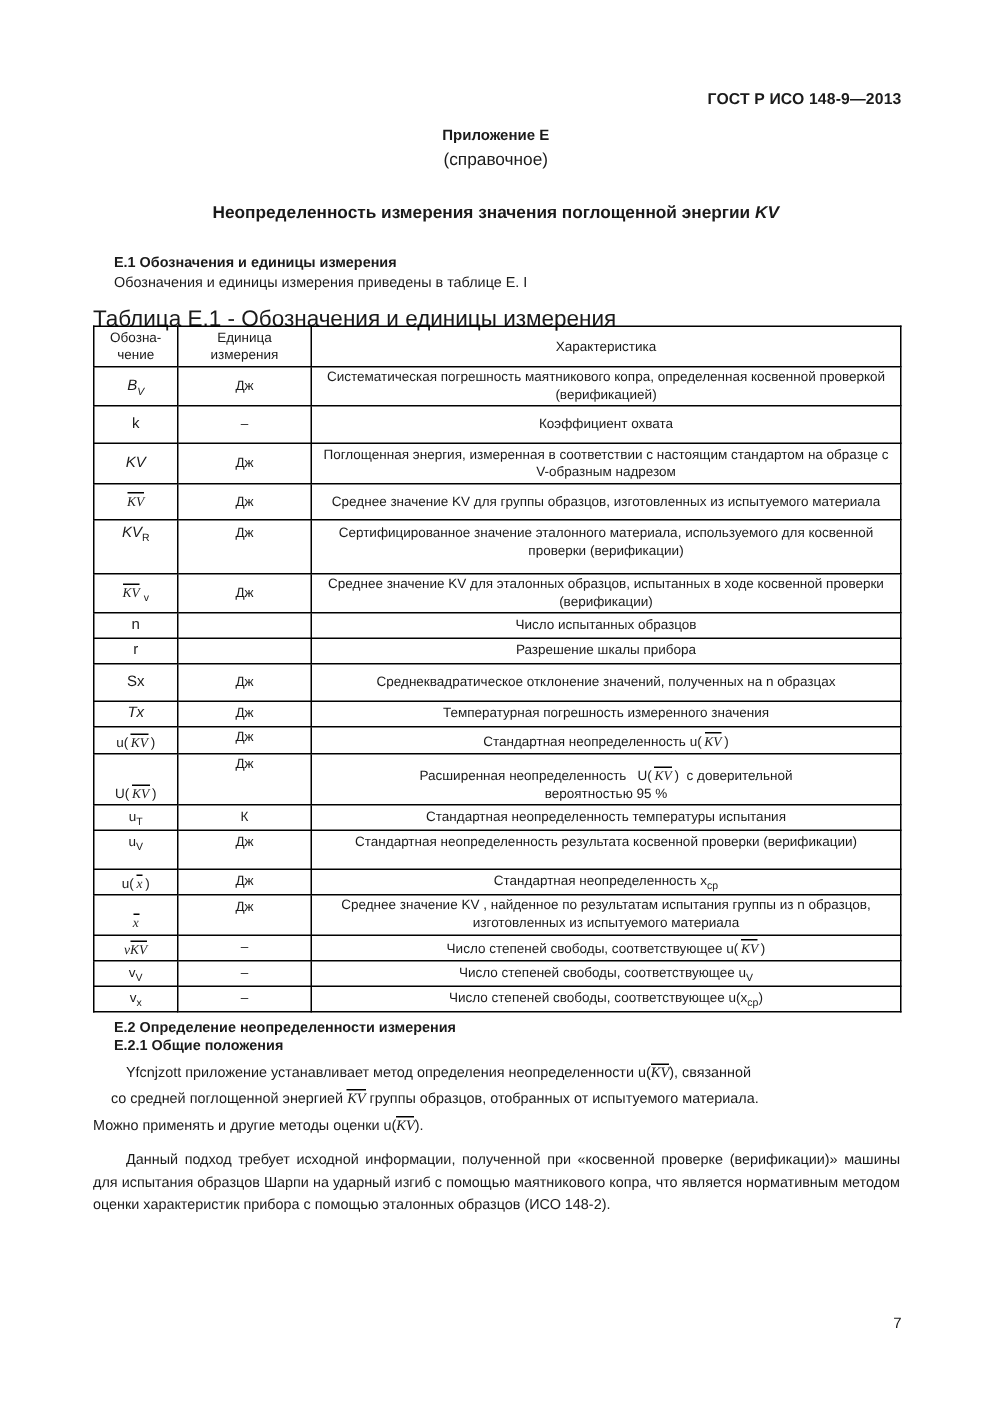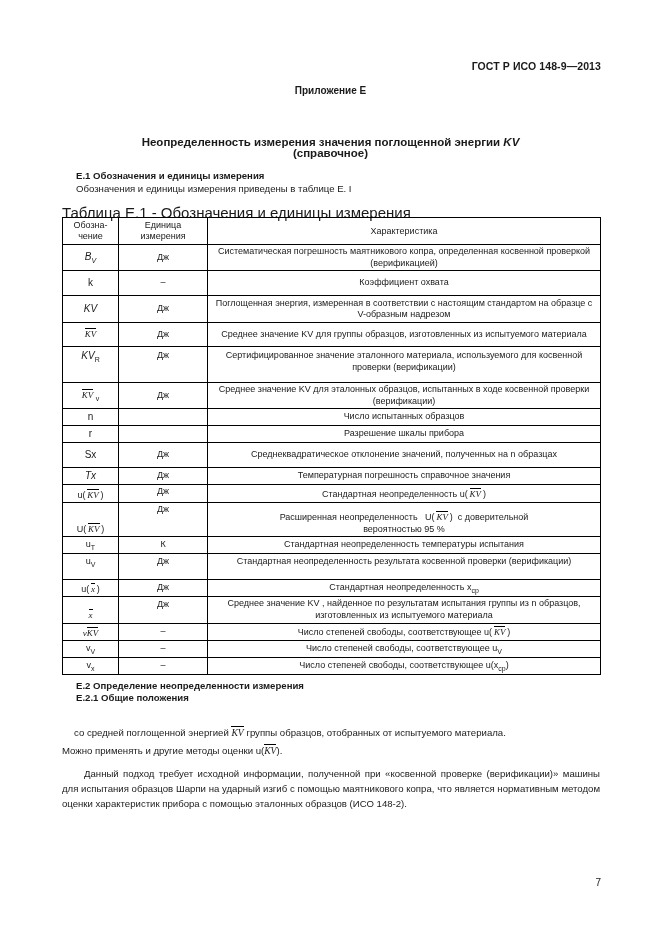--- a/index.html
+++ b/index.html
@@ -40,23 +40,22 @@
     right: 0;
     text-align: center;
   }
   .appendix-title {
     font-size: 10px;
     font-weight: bold;
     line-height: 16px;
   }
   .appendix-sub {
     font-size: 11.5px;
-    font-weight: bold;
+    font-weight: normal;
     line-height: 16px;
-    margin-top: 46px;
   }
 
   .main-heading {
     position: absolute;
     top: 136px;
     left: 0;
     right: 0;
     text-align: center;
     font-size: 11.5px;
     font-weight: bold;
@@ -244,21 +243,21 @@
         <td>Разрешение шкалы прибора</td>
       </tr>
       <tr style="height:25px">
         <td><span class="sym-up">Sx</span></td>
         <td>Дж</td>
         <td>Среднеквадратическое отклонение значений, полученных на  n образцах</td>
       </tr>
       <tr style="height:15px">
         <td><span class="sym"><i>Tx</i></span></td>
         <td>Дж</td>
-        <td>Температурная погрешность справочное значения</td>
+        <td>Температурная погрешность измеренного значения</td>
       </tr>
       <tr style="height:18px">
         <td style="vertical-align:bottom;padding-bottom:1px">u( <span class="ovl">KV</span> )</td>
         <td style="vertical-align:top">Дж</td>
         <td style="vertical-align:bottom;padding-bottom:2px">Стандартная неопределенность u( <span class="ovl">KV</span> )</td>
       </tr>
       <tr style="height:34px">
         <td style="vertical-align:bottom;padding-bottom:1px">U( <span class="ovl">KV</span> )</td>
         <td style="vertical-align:top;padding-top:1px">Дж</td>
         <td style="vertical-align:bottom;padding-bottom:1px">Расширенная неопределенность&nbsp;&nbsp; U( <span class="ovl">KV</span> )&nbsp; с доверительной<br>вероятностью 95&nbsp;%</td>
@@ -297,20 +296,21 @@
         <td>v<sub>x</sub></td>
         <td>–</td>
         <td>Число степеней свободы, соответствующее u(x<sub>ср</sub>)</td>
       </tr>
     </tbody>
   </table>
 
   <div class="sec-e2-head">Е.2 Определение неопределенности измерения</div>
   <div class="sec-e2-sub">Е.2.1 Общие положения</div>
 
+  <div class="body-par p1"><span class="indent"></span><span>Yfcnjzott приложение устанавливает метод определения неопределенности u(</span><span class="ovl">KV</span><span>),  связанной</span></div>
 
   <div class="body-par p2"><span>со средней поглощенной энергией</span> <span class="ovl">KV</span> <span>группы образцов, отобранных от испытуемого материала.</span></div>
 
   <div class="body-par p3"><span>Можно  применять и другие методы оценки u(</span><span class="ovl">KV</span><span>).</span></div>
 
   <div class="body-par p4"><span class="indent"></span><span>Данный подход требует исходной информации, полученной при «косвенной проверке (верификации)» машины для испытания образцов Шарпи на ударный изгиб с помощью маятникового копра, что является нормативным методом оценки характеристик прибора с помощью эталонных образцов (ИСО 148-2).</span></div>
 
   <div class="page-num">7</div>
 
 </div>

